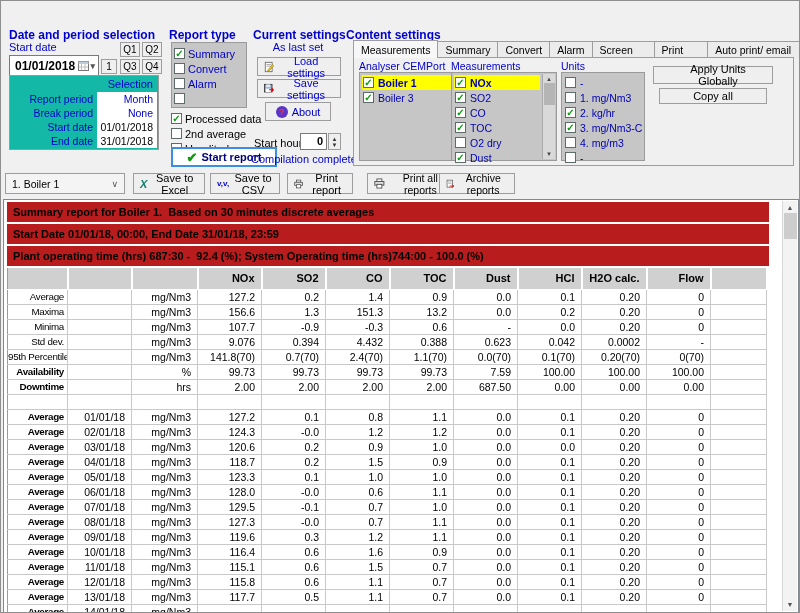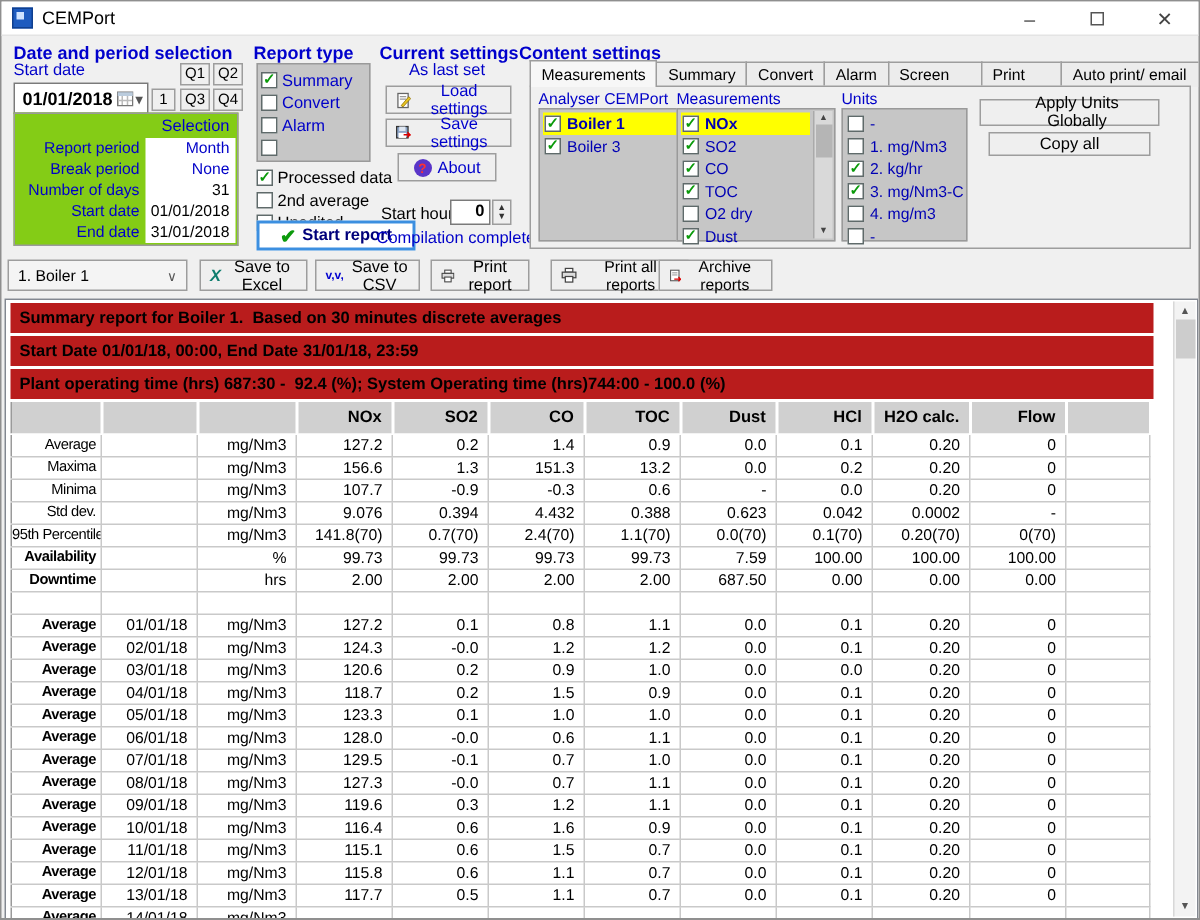--- a/index.html
+++ b/index.html
@@ -19,21 +19,21 @@
   .blbl{position:absolute;color:#0000c8;font-size:11px;}
   .klbl{position:absolute;color:#000;font-size:11px;}
   .btn{position:absolute;display:flex;align-items:center;justify-content:center;gap:4px;
        background:#efefef;border:1px solid #9d9d9d;font-size:11px;color:#000;cursor:default;}
   .btn.blue{color:#0000cc;}
   
   .dateinput{position:absolute;left:8px;top:54px;width:90px;height:21px;background:#fff;border:1px solid #7a7a7a;
              display:flex;align-items:center;padding:0 3px 0 5px;font-weight:bold;font-size:12px;}
   .dateinput .sp{margin-left:auto;display:flex;align-items:center;gap:1px;color:#555;font-size:9px;}
   .qbtn{width:20px;height:15px;font-size:10px;padding:0;}
-  .selbox{position:absolute;left:8px;top:74px;width:150px;background:#84cc16;border:1px solid #9a9a9a;padding:1px;}
+  .selbox{position:absolute;left:8px;top:74px;width:150px;background:#14b8a6;border:1px solid #9a9a9a;padding:1px;}
   .selhdr{height:15px;text-align:right;color:#0000cc;padding:1px 4px 0 0;font-size:11px;}
   .selrow{display:flex;height:14px;line-height:14px;}
   .selrow .sl{width:86px;text-align:right;color:#0000c8;padding-right:4px;font-size:10.5px;}
   .selrow .sv{flex:1;background:#fff;text-align:right;padding-right:4px;font-size:10.5px;color:#000;}
   .selrow .sv.blue{color:#0000c8;}
   
   .graybox{position:absolute;left:170px;top:41px;width:76px;height:66px;background:#c6c6c6;border:1px solid #9a9a9a;padding:3px 0 0 2px;}
   .chkrow{display:flex;align-items:center;height:15px;gap:3px;}
   .cb{width:11px;height:11px;background:#fff;border:1px solid #5f6a6a;font-size:10px;line-height:9px;
       color:#0a9a0a;font-weight:bold;text-align:center;flex:0 0 auto;}
@@ -86,35 +86,20 @@
           display:flex;flex-direction:column;align-items:center;font-size:7px;color:#555;}
   .mainsb .thumb{width:13px;height:26px;background:#cdcdcd;margin-top:2px;}
   .mainsb .up{margin-top:3px;} .mainsb .dn{margin-top:auto;margin-bottom:3px;}
   svg{display:block;}
 </style>
 </head>
 <body>
 
 <div class="window">
 
-  <div class="titlebar">
-    <span class="appicon"></span>
-    <span class="apptitle">CEMPort</span>
-    <span class="capbtns">
-      <span class="capbtn">
-          <span>–</span>
-        </span>
-      <span class="capbtn">
-          <span class="maxbox"></span>
-        </span>
-      <span class="capbtn">
-          <span>✕</span>
-        </span>
-    </span>
-  </div>
 
   <div class="ptitle" style="left:8px;top:27px;">Date and period selection</div>
   <div class="blbl" style="left:8px;top:40px;">Start date</div>
   <div class="dateinput">
     <span>01/01/2018</span>
     <span class="sp">
       <svg width="11" height="11" viewBox="0 0 11 11">
           <rect x="0.5" y="1.5" width="10" height="9" fill="#fff" stroke="#777"></rect>
           <rect x="0.5" y="1.5" width="10" height="2.5" fill="#bcd"></rect>
           <line x1="3.5" y1="4" x2="3.5" y2="10" stroke="#bbb"></line>
@@ -134,24 +119,20 @@
     <div id="sel-rows">
         <div class="selrow">
           <span class="sl">Report period</span>
           <span class="sv blue">Month</span>
         </div>
         <div class="selrow">
           <span class="sl">Break period</span>
           <span class="sv blue">None</span>
         </div>
         <div class="selrow">
-          <span class="sl">Number of days</span>
-          <span class="sv">31</span>
-        </div>
-        <div class="selrow">
           <span class="sl">Start date</span>
           <span class="sv">01/01/2018</span>
         </div>
         <div class="selrow">
           <span class="sl">End date</span>
           <span class="sv">31/01/2018</span>
         </div>
       </div>
   </div>
 

